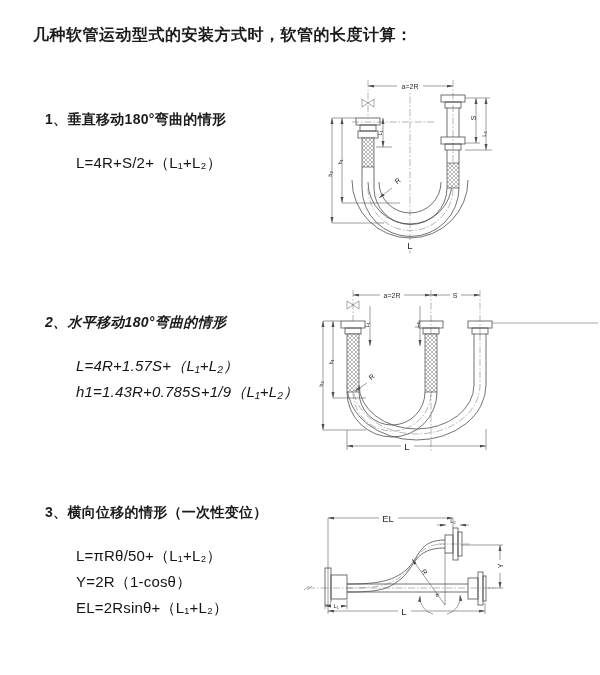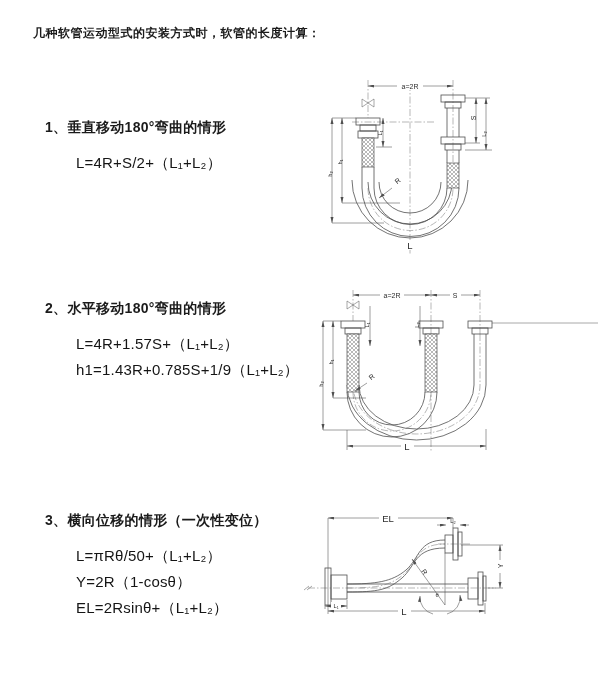--- a/index.html
+++ b/index.html
@@ -1,22 +1,22 @@
 <!DOCTYPE html>
 <html><head>
 <meta charset="utf-8">
 <style>
   html,body{margin:0;padding:0;background:#fff;}
   #page{position:relative;width:600px;height:675px;background:#ffffff;overflow:hidden;
         font-family:"Liberation Sans","DejaVu Sans",sans-serif;color:#1b1b1b;}
-  .title{position:absolute;left:33px;top:25px;font-size:12px;font-weight:bold;letter-spacing:0.5px;}
+  .title{position:absolute;left:33px;top:25px;font-size:16px;font-weight:bold;letter-spacing:0.5px;}
   .section{position:absolute;left:45px;width:275px;}
-  .sec1{top:111px;} .sec2{top:292px;} .sec3{top:504px;}
-  .heading{font-size:14px;font-weight:bold;height:19px;letter-spacing:0.3px;margin-top:8px;}
-  .formulas{margin-top:12px;padding-left:31px;}
+  .sec1{top:111px;} .sec2{top:314px;font-style:italic;} .sec3{top:504px;}
+  .heading{font-size:14px;font-weight:bold;height:19px;letter-spacing:0.3px;}
+  .formulas{margin-top:20px;padding-left:31px;}
   .formula{height:26px;display:flex;align-items:center;font-size:15px;color:#151515;letter-spacing:0.2px;}
   .diagram{position:absolute;}
   .d1{left:312px;top:62px;} .d2{left:308px;top:280px;} .d3{left:300px;top:502px;}
   svg .ln{stroke:#4f4f4f;stroke-width:0.8;fill:none;}
   svg .thin{stroke:#5f5f5f;stroke-width:0.55;fill:none;}
   svg .dim{stroke:#4f4f4f;stroke-width:0.55;fill:none;}
   svg .cl{stroke:#6e6e6e;stroke-width:0.5;fill:none;stroke-dasharray:7 2 1.5 2;}
   svg .hrect{fill:url(#hatch1);stroke:#4f4f4f;stroke-width:0.7;}
   svg text{fill:#2c2c2c;font-family:"Liberation Sans","DejaVu Sans",sans-serif;font-size:7px;text-anchor:middle;}
   svg text.big{font-size:9.5px;}

